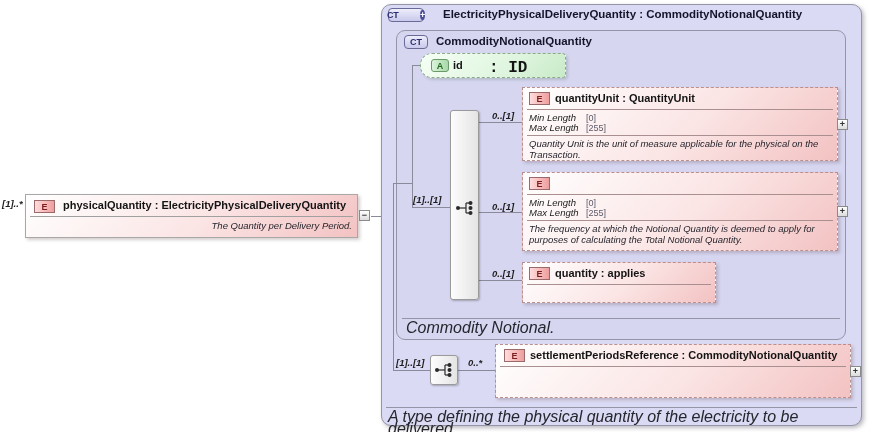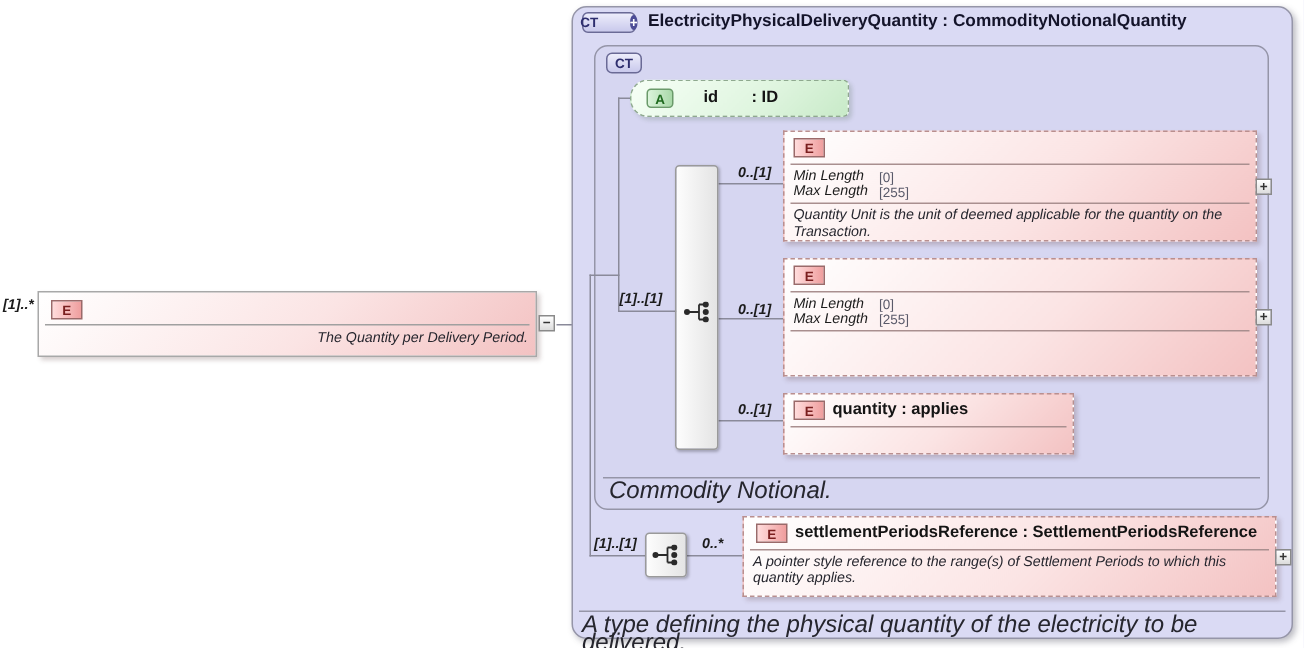--- a/index.html
+++ b/index.html
@@ -41,22 +41,22 @@
   .el-title { position:absolute; left:32px; top:4px; font-weight:bold; font-size:11px; color:#141414; white-space:nowrap; }
   .el-sep { position:absolute; left:4px; right:4px; height:1px; background:#a98f8f; }
   .facet-name { position:absolute; font-style:italic; font-size:9.5px; color:#1c1c1c; }
   .facet-val { position:absolute; font-size:9px; color:#5a5a6a; }
   .el-ann { position:absolute; left:6px; right:5px; font-style:italic; font-size:9.5px; color:#26262e; line-height:11px; }
 
   
   .attr-card { position:absolute; left:420px; top:53px; width:146px; height:25px;
     background:linear-gradient(135deg,#f6fff6 0%,#dff5df 60%,#c8eac8 100%);
     border:1px dashed #8fa98f; border-radius:12px 4px 4px 12px; box-shadow:2px 2px 3px rgba(60,90,60,.2); }
-  .attr-name { position:absolute; left:48px; top:5px; font-weight:bold; font-size:11px; color:#141414; }
-  .attr-type { position:absolute; left:80px; top:5px; font-weight:bold; font-size:11px; color:#141414; }
+  .attr-name { position:absolute; left:32px; top:5px; font-weight:bold; font-size:11px; color:#141414; }
+  .attr-type { position:absolute; left:68px; top:5px; font-weight:bold; font-size:16px; color:#141414;font-family:Liberation Mono, monospace; }
 
   
   .seq-tall { position:absolute; left:450px; top:110px; width:29px; height:190px;
     background:linear-gradient(to right,#fdfdfd,#e4e4e4); border:1px solid #9a9a9a; border-radius:3px;
     box-shadow:1px 1px 2px rgba(0,0,0,.25); }
   .seq-small { position:absolute; left:430px; top:355px; width:28px; height:30px;
     background:linear-gradient(to right,#fdfdfd,#e4e4e4); border:1px solid #9a9a9a; border-radius:3px;
     box-shadow:1px 1px 2px rgba(0,0,0,.25); display:flex; align-items:center; justify-content:center; }
   .seq-glyph { position:absolute; left:4px; width:20px; height:14px; }
 
@@ -67,38 +67,40 @@
 </style>
 </head>
 <body>
 
 <div id="canvas">
 
   <span class="card-label" style="left:2px; top:198px;">[1]..*</span>
 
   <div class="el-card solid" style="left:25px; top:194px; width:333px; height:44px;">
     <span class="badge badge-e" style="left:8px; top:5px;">E</span>
+    <span class="el-title" style="left:37px;">physicalQuantity : ElectricityPhysicalDeliveryQuantity</span>
     <div class="el-sep" style="top:21px; background:#a0a0a0;"></div>
     <div class="el-ann" style="top:25px;text-align:right;">The Quantity per Delivery Period.</div>
   </div>
 
   <div class="toggle" style="left:359px; top:210px;">−</div>
   <div class="hline" style="left:371px; top:216px; width:23px;"></div>
 
   <div class="ct-outer"></div>
   <span class="badge badge-ct badge-ctx" style="left:388px; top:8px;">
     <span>CT</span>
     <span class="plus-circle">+</span>
   </span>
-  <span class="ct-title" style="left:432px; top:8px;">ElectricityPhysicalDeliveryQuantity : CommodityNotionalQuantity</span>
+  <span class="ct-title" style="left:443px; top:8px;">ElectricityPhysicalDeliveryQuantity : CommodityNotionalQuantity</span>
   <div class="hline" style="left:386px; top:407px; width:471px; background:#9595a8;"></div>
   <div class="ann" style="left:388px; top:411px;">A type defining the physical quantity of the electricity to be delivered.</div>
 
   <div class="ct-inner"></div>
   <span class="badge badge-ct" style="left:404px; top:35px;">CT</span>
+  <span class="ct-title" style="left:436px; top:35px;">CommodityNotionalQuantity</span>
   <div class="hline" style="left:402px; top:318px; width:438px; background:#9595a8;"></div>
   <div class="ann" style="left:406px; top:322px;">Commodity Notional.</div>
 
   <div class="vline" style="left:393px; top:183px; height:188px;"></div>
   <div class="hline" style="left:393px; top:183px; width:20px;"></div>
   <div class="vline" style="left:412px; top:65px; height:143px;"></div>
   <div class="hline" style="left:412px; top:65px; width:9px;"></div>
   <div class="hline" style="left:412px; top:207px; width:39px;"></div>
   <div class="hline" style="left:479px; top:122px; width:43px;"></div>
   <div class="hline" style="left:479px; top:212px; width:43px;"></div>
@@ -125,38 +127,40 @@
       <circle cx="15.5" cy="12" r="2" fill="#2a2a2a"></circle>
     </svg>
   </div>
 
   <span class="card-label" style="left:492px; top:110px;">0..[1]</span>
   <span class="card-label" style="left:492px; top:201px;">0..[1]</span>
   <span class="card-label" style="left:492px; top:268px;">0..[1]</span>
 
   <div class="el-card" style="left:522px; top:87px; width:316px; height:74px;">
     <span class="badge badge-e" style="left:6px; top:4px;">E</span>
+    <span class="el-title">quantityUnit : QuantityUnit</span>
     <div class="el-sep" style="top:21px;"></div>
     <span class="facet-name" style="left:6px; top:24px;">Min Length</span>
     <span class="facet-val" style="left:63px; top:25px;">[0]</span>
     <span class="facet-name" style="left:6px; top:34px;">Max Length</span>
     <span class="facet-val" style="left:63px; top:35px;">[255]</span>
     <div class="el-sep" style="top:47px;"></div>
-    <div class="el-ann" style="top:50px;">Quantity Unit is the unit of deemed applicable for the quantity on the Transaction.</div>
+    <div class="el-ann" style="top:50px;">Quantity Unit is the unit of measure applicable for the physical on the Transaction.</div>
   </div>
   <div class="toggle" style="left:837px; top:119px;">+</div>
 
   <div class="el-card" style="left:522px; top:172px; width:316px; height:79px;">
     <span class="badge badge-e" style="left:6px; top:4px;">E</span>
     <div class="el-sep" style="top:21px;"></div>
     <span class="facet-name" style="left:6px; top:24px;">Min Length</span>
     <span class="facet-val" style="left:63px; top:25px;">[0]</span>
     <span class="facet-name" style="left:6px; top:34px;">Max Length</span>
     <span class="facet-val" style="left:63px; top:35px;">[255]</span>
     <div class="el-sep" style="top:47px;"></div>
+    <div class="el-ann" style="top:50px;">The frequency at which the Notional Quantity is deemed to apply for purposes of calculating the Total Notional Quantity.</div>
   </div>
   <div class="toggle" style="left:837px; top:206px;">+</div>
 
   <div class="el-card" style="left:522px; top:262px; width:194px; height:41px;">
     <span class="badge badge-e" style="left:6px; top:4px;">E</span>
     <span class="el-title">quantity  : applies</span>
     <div class="el-sep" style="top:21px;"></div>
   </div>
 
   <span class="card-label" style="left:396px; top:357px;">[1]..[1]</span>
@@ -169,19 +173,18 @@
       <line x1="11" y1="12" x2="15" y2="12" stroke="#2a2a2a" stroke-width="1.2"></line>
       <circle cx="15.5" cy="2" r="2" fill="#2a2a2a"></circle>
       <circle cx="15.5" cy="7" r="2" fill="#2a2a2a"></circle>
       <circle cx="15.5" cy="12" r="2" fill="#2a2a2a"></circle>
     </svg>
   </div>
   <span class="card-label" style="left:468px; top:357px;">0..*</span>
 
   <div class="el-card" style="left:495px; top:344px; width:356px; height:54px;">
     <span class="badge badge-e" style="left:8px; top:4px;">E</span>
-    <span class="el-title" style="left:34px;">settlementPeriodsReference : SettlementPeriodsReference</span>
+    <span class="el-title" style="left:34px;">settlementPeriodsReference : CommodityNotionalQuantity</span>
     <div class="el-sep" style="top:21px;"></div>
-    <div class="el-ann" style="top:24px;">A pointer style reference to the range(s) of Settlement Periods to which this quantity applies.</div>
   </div>
   <div class="toggle" style="left:850px; top:366px;">+</div>
 
 </div>
 
 </body></html>

